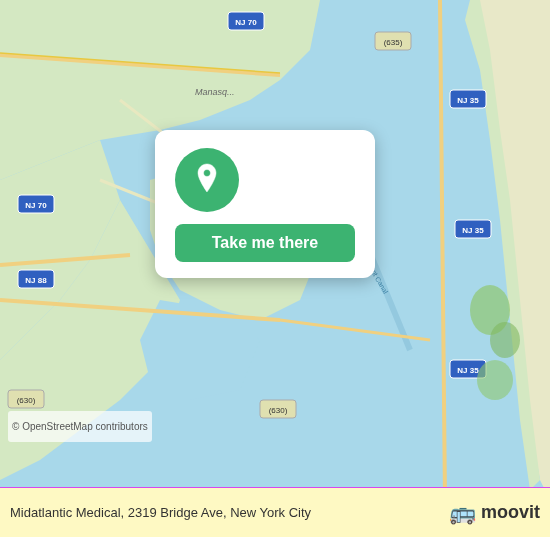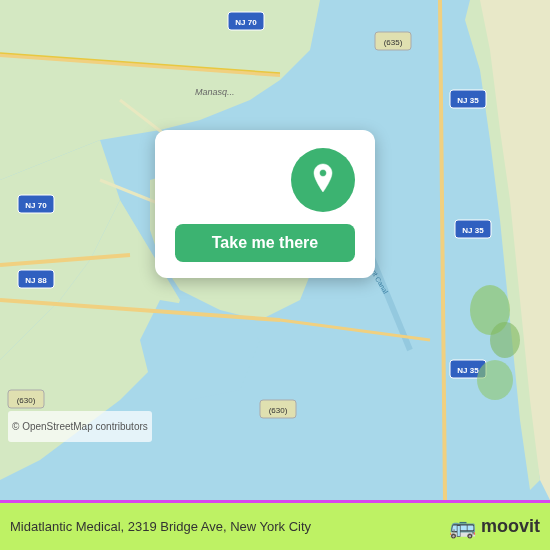--- a/index.html
+++ b/index.html
@@ -28,21 +28,21 @@
     #cta-card {
       position: absolute;
       top: 130px;
       left: 155px;
       width: 220px;
       background: white;
       border-radius: 12px;
       box-shadow: 0 4px 16px rgba(0,0,0,0.25);
       display: flex;
       flex-direction: column;
-      align-items: flex-end;
+      align-items: flex-start;
       padding: 18px 20px 16px;
       z-index: 10;
     }
 
     #pin-circle {
       width: 64px;
       height: 64px;
       background: #3cb371;
       border-radius: 50%;
       display: flex;
@@ -65,27 +65,27 @@
       padding: 10px 0;
       font-size: 16px;
       font-weight: 600;
       cursor: pointer;
       text-align: center;
     }
 
     #footer-bar {
       width: 550px;
       height: 50px;
-      background: #bef264;
-      border-top: 3px solid #d946ef;
+      background: #fef9c3;
+      border-top: 1px solid #d946ef;
       display: flex;
       align-items: center;
       padding: 0 10px;
       position: absolute;
-      bottom: 0;
+      bottom: 13px;
       left: 0;
     }
 
     #footer-address {
       font-size: 13px;
       color: #333;
       flex: 1;
     }
 
     #moovit-logo {

